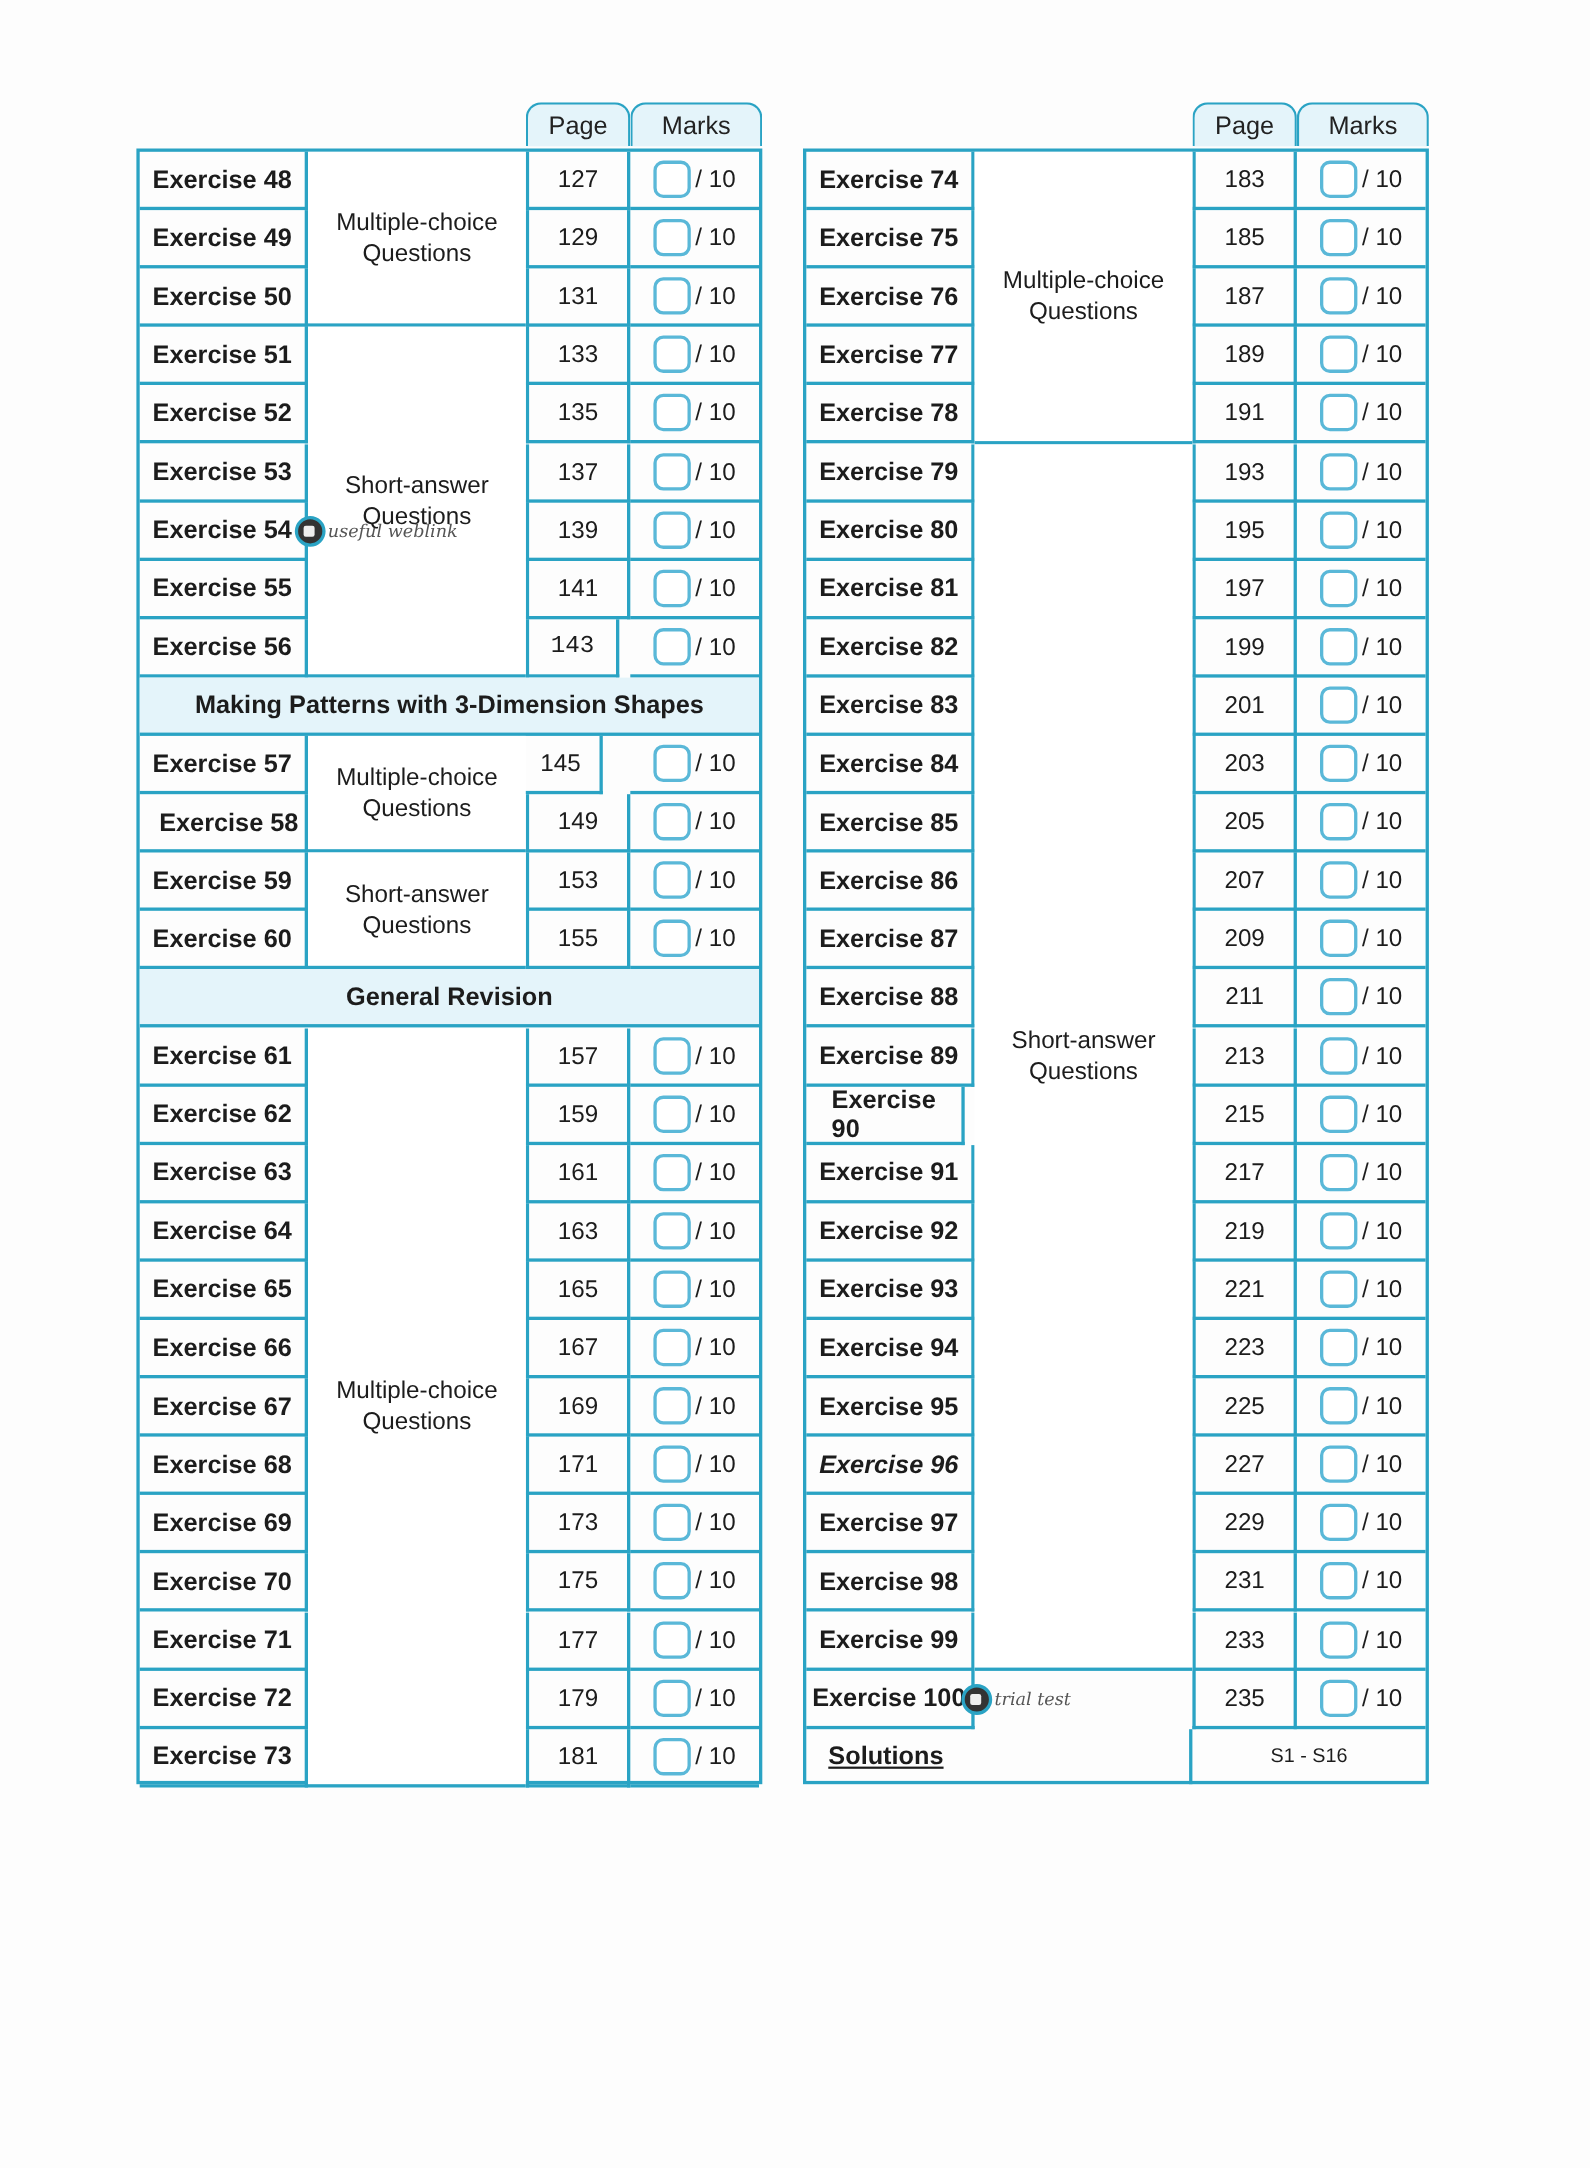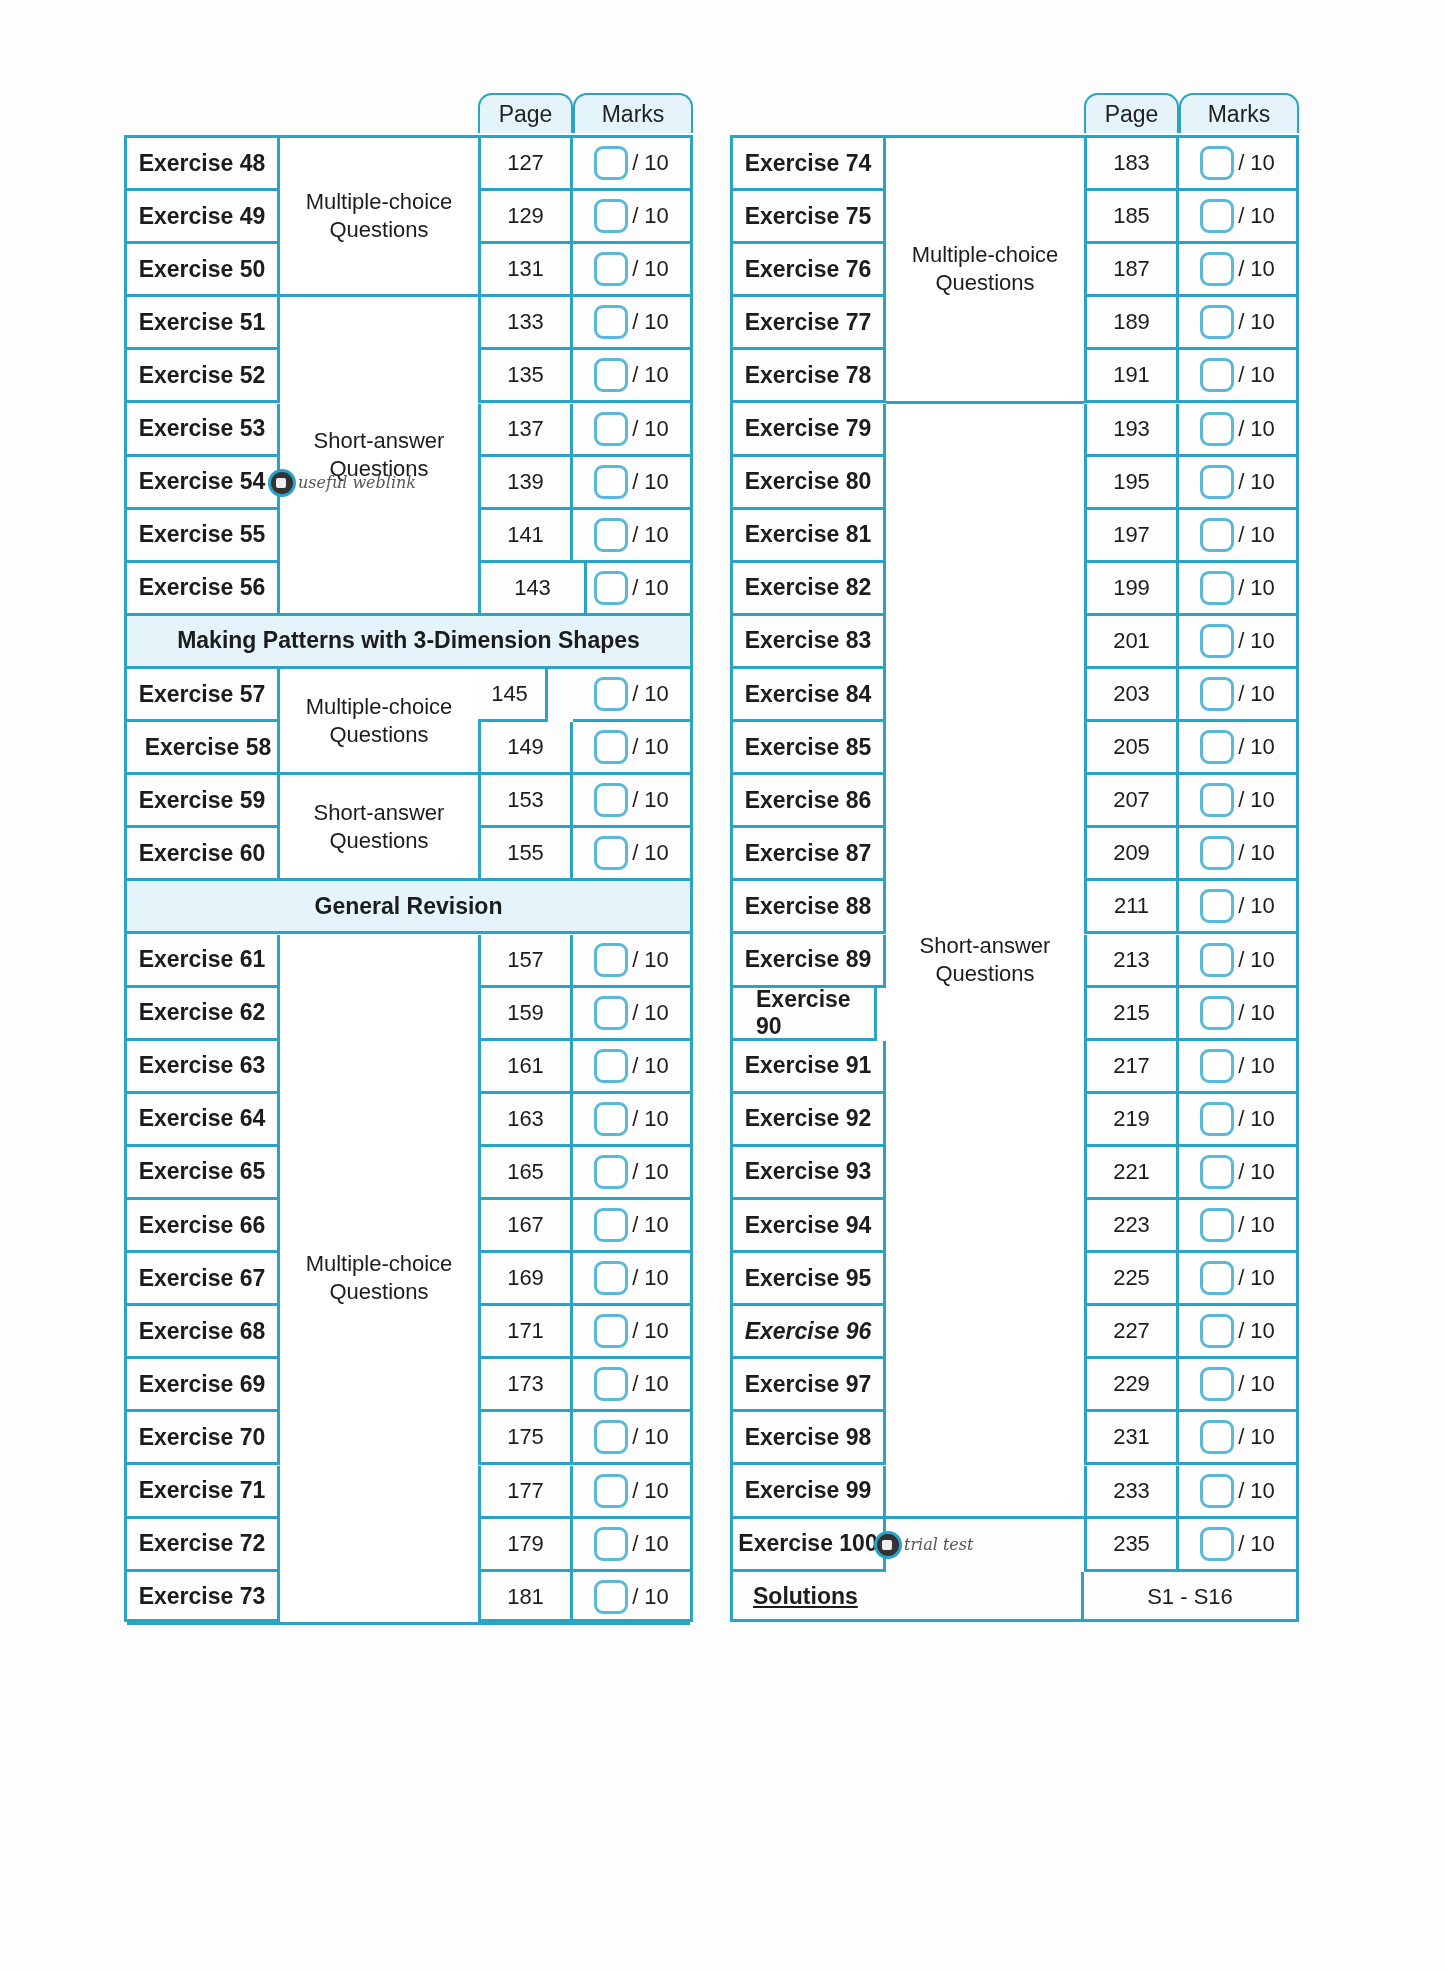--- a/index.html
+++ b/index.html
@@ -73,21 +73,21 @@
         <span class="box"></span>
         <span>/ 10</span>
       </div>
       <div class="cell c-label" style="left: 0px; width: 153px; top: 371.7px;">Exercise 55</div>
       <div class="cell c-page" style="left: 351px; width: 95px; top: 371.7px;">141</div>
       <div class="cell c-marks" style="left: 446px; width: 117px; top: 371.7px;">
         <span class="box"></span>
         <span>/ 10</span>
       </div>
       <div class="cell c-label" style="left: 0px; width: 153px; top: 424.8px;">Exercise 56</div>
-      <div class="cell c-page" style="left: 351px; width: 109px; top: 424.8px;">143</div>
+      <div class="cell c-page" style="left: 351px; width: 85px; top: 424.8px; font-family: Liberation Mono, monospace;">143</div>
       <div class="cell c-marks" style="left: 446px; width: 117px; top: 424.8px;">
         <span class="box"></span>
         <span>/ 10</span>
       </div>
       <div class="topic" style="left: 153px; width: 198px; top: 0px; height: 159.3px; border-left: none;">
         <div>
           <div>Multiple-choice</div>
           <div>Questions</div>
         </div>
       </div>
@@ -405,16 +405,16 @@
           <div>Short-answer</div>
           <div>Questions</div>
         </div>
       </div>
       <div class="badge" style="left: 141px; top: 1392.6px;">
         <span class="ic"></span>
         <span>trial test</span>
       </div>
       <div class="solutions" style="top: 1433.7px;">
         <div class="cell c-label" style="left: 0px; width: 351px; border-right: 3px solid rgb(42, 163, 196); border-bottom: none; height: 50px; justify-content: flex-start; padding-left: 20px; text-decoration: underline;">Solutions</div>
-        <div class="cell" style="left: 351px; width: 212px; border-bottom: none; height: 50px; font-size: 22px;">S1 - S16</div>
+        <div class="cell" style="left: 351px; width: 212px; border-bottom: none; height: 50px; font-size: 18px;">S1 - S16</div>
       </div>
     </div>
 </div>
 
 </body></html>

